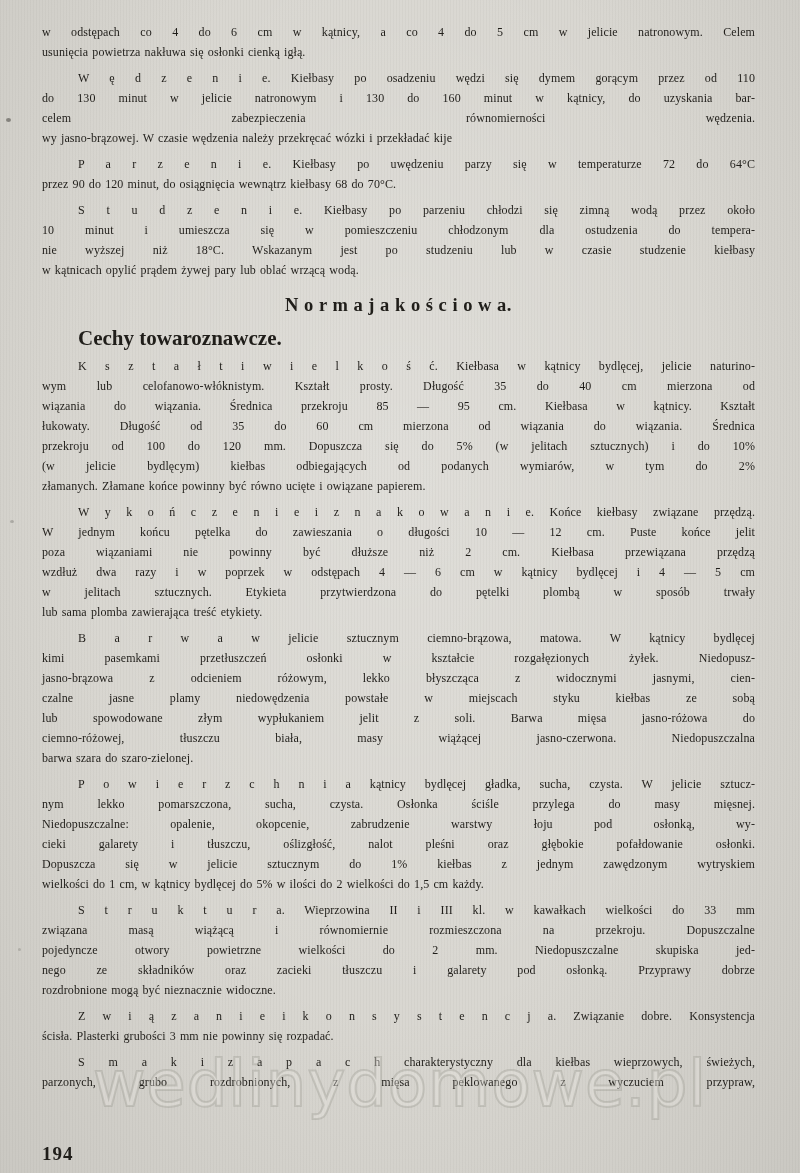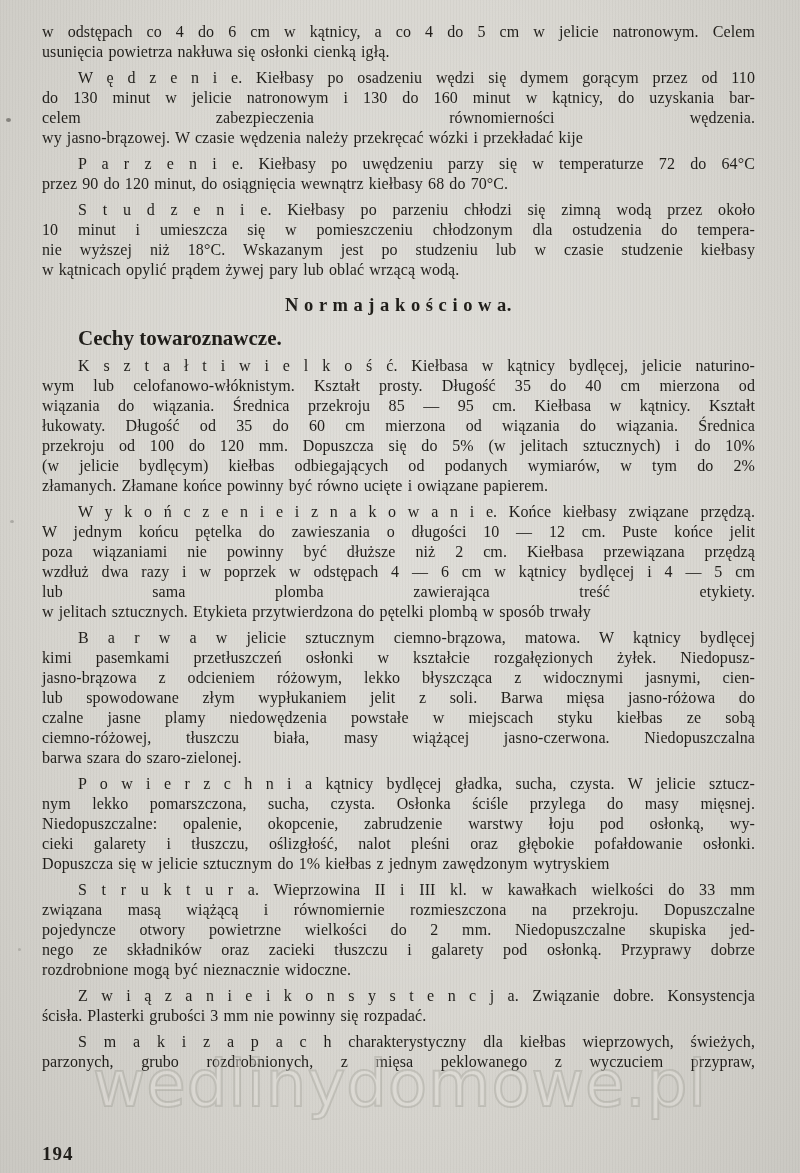--- a/index.html
+++ b/index.html
@@ -30,21 +30,21 @@
     background: rgba(40,38,34,0.45);
     border-radius: 50%;
     z-index: 1;
   }
   .page {
     position: relative;
     z-index: 2;
     padding: 22px 45px 0 42px;
   }
   .line {
-    font-size: 16px;
+    font-size: 12px;
     line-height: 20px;
     letter-spacing: 0.1px;
     word-spacing: 1px;
     text-align: justify;
     text-align-last: justify;
     white-space: normal;
   }
   .para { margin: 0 0 6px 0; }
   .para .line:last-child { text-align-last: left; }
   .para.jlast .line:last-child { text-align-last: justify; }
@@ -134,38 +134,39 @@
         <div class="line">łukowaty. Długość od 35 do 60 cm mierzona od wiązania do wiązania. Średnica</div>
         <div class="line">przekroju od 100 do 120 mm. Dopuszcza się do 5% (w jelitach sztucznych) i do 10%</div>
         <div class="line">(w jelicie bydlęcym) kiełbas odbiegających od podanych wymiarów, w tym do 2%</div>
         <div class="line">złamanych. Złamane końce powinny być równo ucięte i owiązane papierem.</div>
       </div>
       <div class="para indent">
         <div class="line">W y k o ń c z e n i e  i  z n a k o w a n i e.  Końce kiełbasy związane przędzą.</div>
         <div class="line">W jednym końcu pętelka do zawieszania o długości 10 — 12 cm. Puste końce jelit</div>
         <div class="line">poza wiązaniami nie powinny być dłuższe niż 2 cm. Kiełbasa przewiązana przędzą</div>
         <div class="line">wzdłuż dwa razy i w poprzek w odstępach 4 — 6 cm w kątnicy bydlęcej i 4 — 5 cm</div>
+        <div class="line">w jelitach sztucznych. Etykieta przytwierdzona do pętelki plombą w sposób trwały</div>
         <div class="line">lub sama plomba zawierająca treść etykiety.</div>
-        <div class="line">w jelitach sztucznych. Etykieta przytwierdzona do pętelki plombą w sposób trwały</div>
       </div>
       <div class="para indent">
         <div class="line">B a r w a  w jelicie sztucznym ciemno-brązowa, matowa. W kątnicy bydlęcej</div>
         <div class="line">kimi pasemkami przetłuszczeń osłonki w kształcie rozgałęzionych żyłek. Niedopusz-</div>
         <div class="line">jasno-brązowa z odcieniem różowym, lekko błyszcząca z widocznymi jasnymi, cien-</div>
+        <div class="line">czalne jasne plamy niedowędzenia powstałe w miejscach styku kiełbas ze sobą</div>
         <div class="line">lub spowodowane złym wypłukaniem jelit z soli. Barwa mięsa jasno-różowa do</div>
-        <div class="line">czalne jasne plamy niedowędzenia powstałe w miejscach styku kiełbas ze sobą</div>
         <div class="line">ciemno-różowej, tłuszczu biała, masy wiążącej jasno-czerwona. Niedopuszczalna</div>
         <div class="line">barwa szara do szaro-zielonej.</div>
       </div>
       <div class="para indent">
         <div class="line">P o w i e r z c h n i a  kątnicy bydlęcej gładka, sucha, czysta. W jelicie sztucz-</div>
         <div class="line">nym lekko pomarszczona, sucha, czysta. Osłonka ściśle przylega do masy mięsnej.</div>
         <div class="line">Niedopuszczalne: opalenie, okopcenie, zabrudzenie warstwy łoju pod osłonką, wy-</div>
         <div class="line">cieki galarety i tłuszczu, oślizgłość, nalot pleśni oraz głębokie pofałdowanie osłonki.</div>
         <div class="line">Dopuszcza się w jelicie sztucznym do 1% kiełbas z jednym zawędzonym wytryskiem</div>
+        <div class="line">wielkości do 1 cm, w kątnicy bydlęcej do 5% w ilości do 2 wielkości do 1,5 cm każdy.</div>
       </div>
       <div class="para indent">
         <div class="line">S t r u k t u r a.  Wieprzowina II i III kl. w kawałkach wielkości do 33 mm</div>
         <div class="line">związana masą wiążącą i równomiernie rozmieszczona na przekroju. Dopuszczalne</div>
         <div class="line">pojedyncze otwory powietrzne wielkości do 2 mm. Niedopuszczalne skupiska jed-</div>
         <div class="line">nego ze składników oraz zacieki tłuszczu i galarety pod osłonką. Przyprawy dobrze</div>
         <div class="line">rozdrobnione mogą być nieznacznie widoczne.</div>
       </div>
       <div class="para indent">
         <div class="line">Z w i ą z a n i e  i  k o n s y s t e n c j a.  Związanie dobre. Konsystencja</div>

